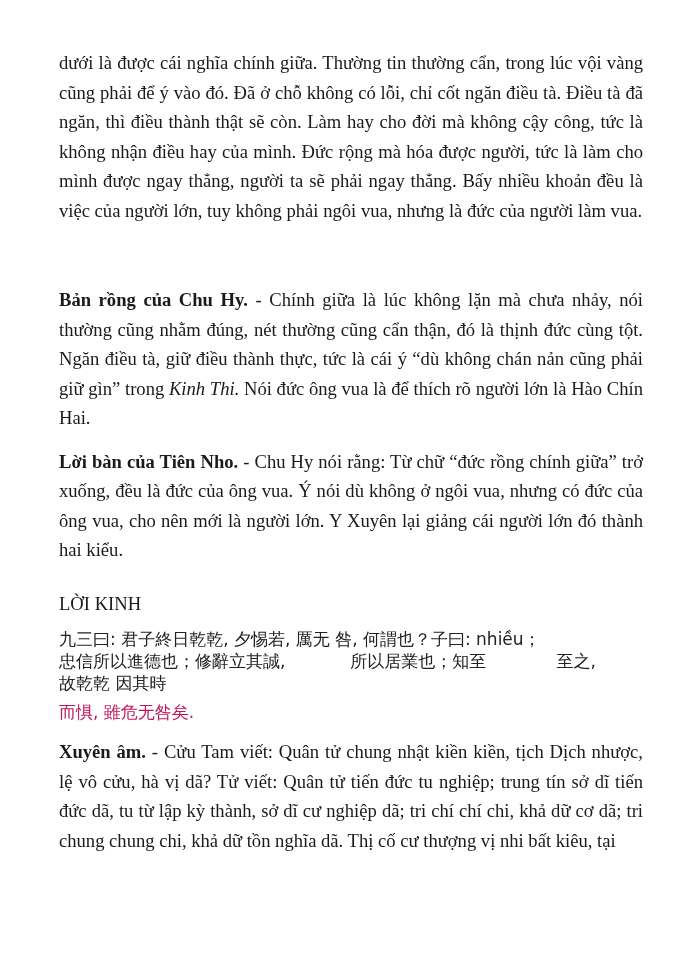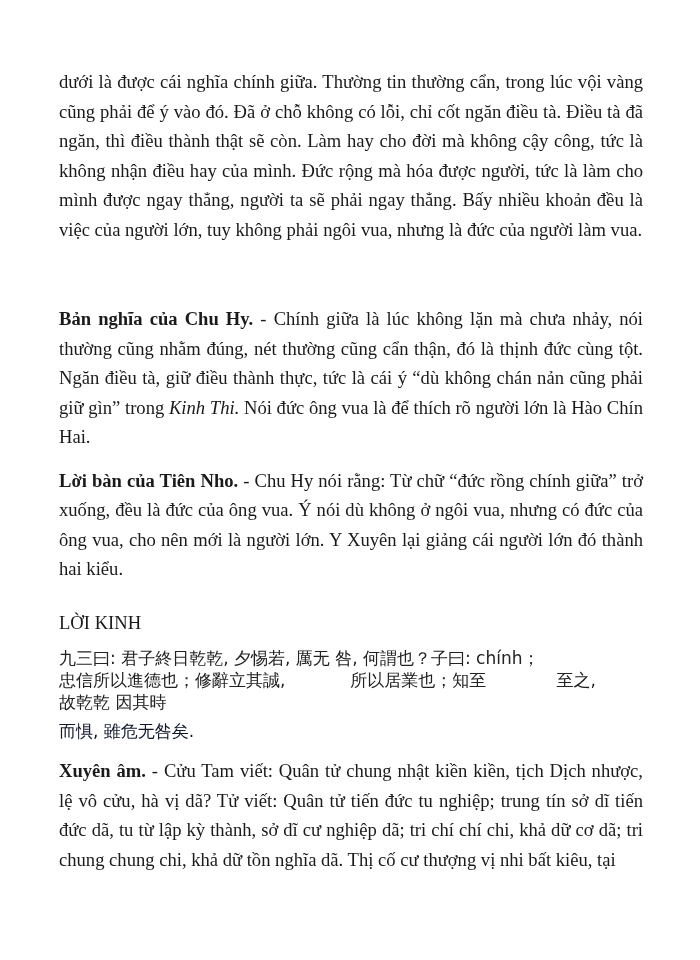--- a/index.html
+++ b/index.html
@@ -1,55 +1,55 @@
 <!DOCTYPE html>
 <html><head>
 <meta charset="utf-8">
 <style>
   html, body { margin: 0; padding: 0; background: #ffffff; }
   body { width: 700px; height: 960px; position: relative; overflow: hidden; }
   .page {
-    position: absolute; left: 59px; top: 67px; width: 584px;
+    position: absolute; left: 59px; top: 48px; width: 584px;
     font-family: "Liberation Serif", "DejaVu Serif", serif;
     font-size: 18.6px; line-height: 29.5px; color: #1a1a1a;
   }
   p { margin: 0; text-align: justify; }
   .p-first { margin-bottom: 0; }
   .gap-large { height: 60px; }
   .gap { height: 14px; }
   b { font-weight: bold; }
   i { font-style: italic; }
   .heading { margin-top: 10px; text-align: left; }
   .cjk {
     font-family: "DejaVu Sans", sans-serif; font-size: 17px; line-height: 22px;
     color: #222; text-align: left; white-space: pre-wrap;
   }
-  .cjk-last { margin-top: 7px; font-family: "DejaVu Sans", sans-serif; font-size: 17px; line-height: 22px; color:#0f172a; }
+  .cjk-last { margin-top: 7px; font-family: "DejaVu Sans", sans-serif; font-size: 17px; line-height: 22px; color:#be185d; }
 </style>
 </head>
 <body>
 
 <div class="page">
 
   <p class="p-first">dưới là được cái nghĩa chính giữa. Thường tin thường cẩn, trong lúc vội vàng cũng phải để ý vào đó. Đã ở chỗ không có lỗi, chỉ cốt ngăn điều tà. Điều tà đã ngăn, thì điều thành thật sẽ còn. Làm hay cho đời mà không cậy công, tức là không nhận điều hay của mình. Đức rộng mà hóa được người, tức là làm cho mình được ngay thẳng, người ta sẽ phải ngay thẳng. Bấy nhiều khoản đều là việc của người lớn, tuy không phải ngôi vua, nhưng là đức của người làm vua.</p>
 
   <div class="gap-large"></div>
 
-  <p><b>Bản nghĩa của Chu Hy.</b><span> - Chính giữa là lúc không lặn mà chưa nhảy, nói thường cũng nhằm đúng, nét thường cũng cẩn thận, đó là thịnh đức cùng tột. Ngăn điều tà, giữ điều thành thực, tức là cái ý “dù không chán nản cũng phải giữ gìn” trong </span><i>Kinh Thi.</i><span> Nói đức ông vua là để thích rõ người lớn là Hào Chín Hai.</span></p>
+  <p><b>Bản rồng của Chu Hy.</b><span> - Chính giữa là lúc không lặn mà chưa nhảy, nói thường cũng nhằm đúng, nét thường cũng cẩn thận, đó là thịnh đức cùng tột. Ngăn điều tà, giữ điều thành thực, tức là cái ý “dù không chán nản cũng phải giữ gìn” trong </span><i>Kinh Thi.</i><span> Nói đức ông vua là để thích rõ người lớn là Hào Chín Hai.</span></p>
 
   <div class="gap"></div>
 
   <p><b>Lời bàn của Tiên Nho.</b><span> - Chu Hy nói rằng: Từ chữ “đức rồng chính giữa” trở xuống, đều là đức của ông vua. Ý nói dù không ở ngôi vua, nhưng có đức của ông vua, cho nên mới là người lớn. Y Xuyên lại giảng cái người lớn đó thành hai kiểu.</span></p>
 
   <div class="gap"></div>
 
   <p class="heading">LỜI KINH</p>
 
   <div style="height:10px"></div>
 
-  <div class="cjk"><div>九三曰: 君子終日乾乾, 夕惕若, 厲无 咎, 何謂也？子曰: chính；</div><div>忠信所以進德也；修辭立其誠,            所以居業也；知至             至之,</div><div>故乾乾 因其時</div></div>
+  <div class="cjk"><div>九三曰: 君子終日乾乾, 夕惕若, 厲无 咎, 何謂也？子曰: nhiều；</div><div>忠信所以進德也；修辭立其誠,            所以居業也；知至             至之,</div><div>故乾乾 因其時</div></div>
   <div class="cjk-last">而惧, 雖危无咎矣.</div>
 
   <div class="gap"></div>
 
   <p><b>Xuyên âm.</b><span> - Cửu Tam viết: Quân tử chung nhật kiền kiền, tịch Dịch nhược, lệ vô cửu, hà vị dã? Tử viết: Quân tử tiến đức tu nghiệp; trung tín sở dĩ tiến đức dã, tu từ lập kỳ thành, sở dĩ cư nghiệp dã; tri chí chí chi, khả dữ cơ dã; tri chung chung chi, khả dữ tồn nghĩa dã. Thị cố cư thượng vị nhi bất kiêu, tại</span></p>
 
 </div>
 
 </body></html>

